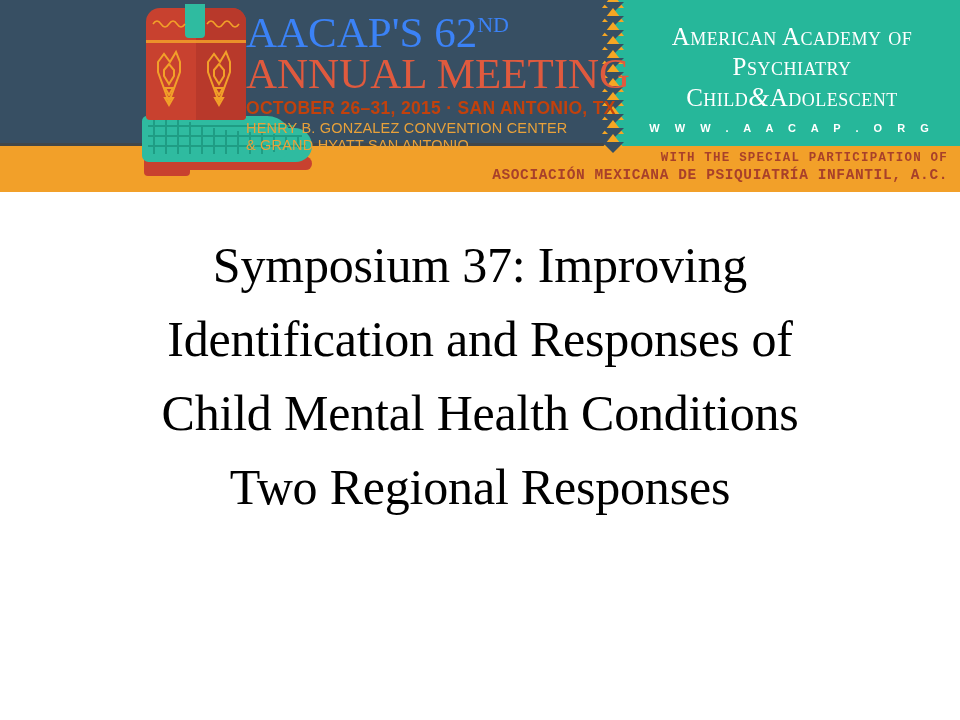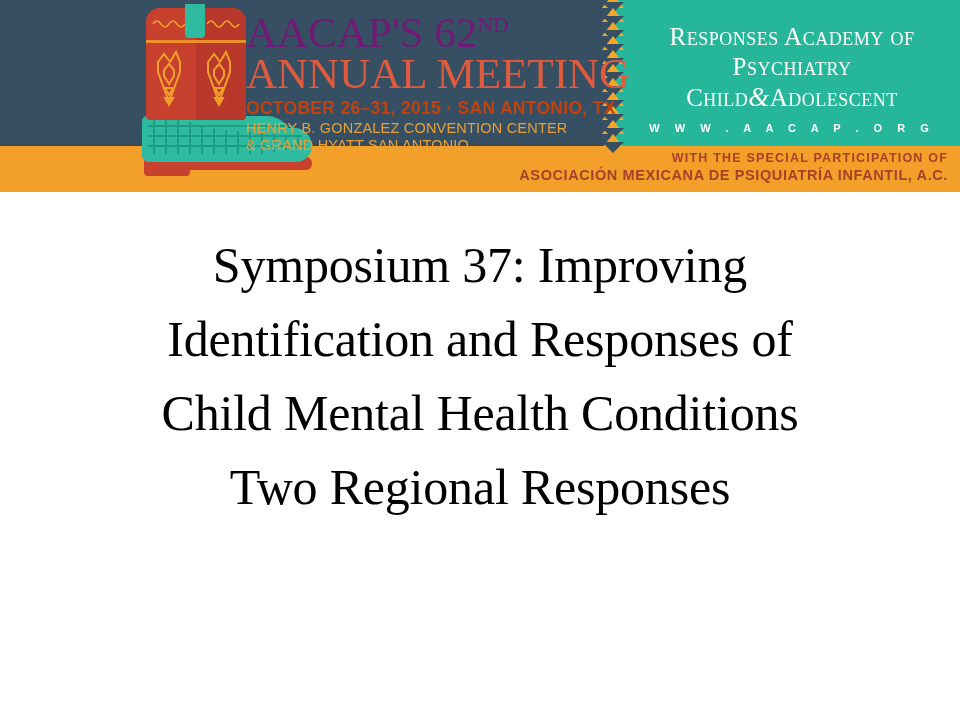--- a/index.html
+++ b/index.html
@@ -168,21 +168,21 @@
   }
 
   
   .meet {
     position: absolute;
     left: 246px; top: 14px;
     width: 350px;
   }
   .meet-l1 {
     font-family: "Liberation Serif", serif;
-    color: #701a75;
+    color: #3b82f6;
     font-size: 43px;
     line-height: 38px;
     letter-spacing: 0px;
     white-space: nowrap;
   }
   .meet-l1 sup {
     font-size: 22px;
     vertical-align: super;
     line-height: 0;
   }
@@ -242,21 +242,21 @@
     white-space: nowrap;
   }
 
   
   .special {
     position: absolute;
     right: 12px;
     top: 150px;
     text-align: right;
     color: #A8402A;
-    font-family: Liberation Sans, sans-serif;
+    font-family: Liberation Mono, monospace;
     font-weight: bold;
   }
   .special-l1 {
     font-size: 12.5px;
     letter-spacing: 1.2px;
     line-height: 16px;
     white-space: nowrap;
   }
   .special-l2 {
     font-size: 14.5px;
@@ -397,21 +397,21 @@
 
     <div class="meet">
       <div class="meet-l1"><span>AACAP'S 62</span><sup>ND</sup></div>
       <div class="meet-l2">ANNUAL MEETING</div>
       <div class="meet-l3">OCTOBER 26–31, 2015 · SAN ANTONIO, TX</div>
       <div class="meet-l4">HENRY B. GONZALEZ CONVENTION CENTER</div>
       <div class="meet-l5">&amp; GRAND HYATT SAN ANTONIO</div>
     </div>
 
     <div class="aacap">
-      <div class="aacap-line">Responses Academy of</div>
+      <div class="aacap-line">American Academy of</div>
       <div class="aacap-line">Psychiatry</div>
       <div class="aacap-line"><span>Child</span><span class="amp">&amp;</span><span>Adolescent</span></div>
       <div class="aacap-url">W W W . A A C A P . O R G</div>
     </div>
 
     <div class="special">
       <div class="special-l1">WITH THE SPECIAL PARTICIPATION OF</div>
       <div class="special-l2">ASOCIACIÓN MEXICANA DE PSIQUIATRÍA INFANTIL, A.C.</div>
     </div>
   </div>

